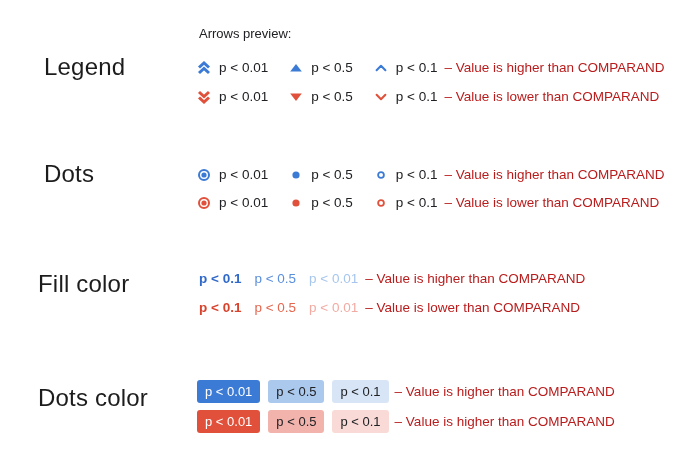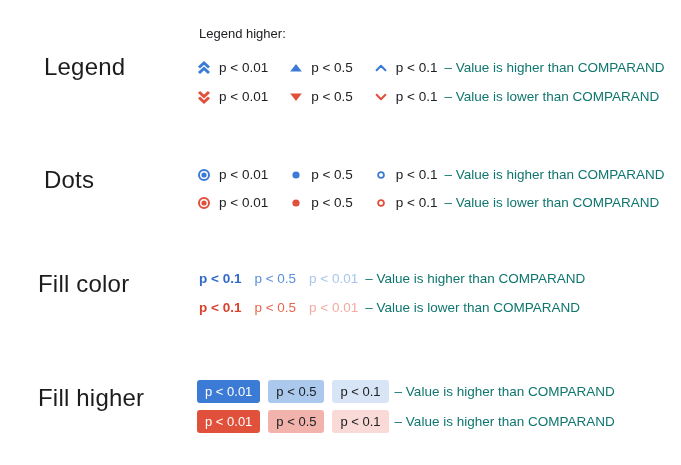--- a/index.html
+++ b/index.html
@@ -14,21 +14,21 @@
   .icon{width:14px;height:14px;display:inline-flex;align-items:center;justify-content:center;}
   .icon svg{display:block;}
   .c-blue{color:#3c7bd5;}
   .c-red{color:#e0503a;}
   .thick{fill:none;stroke:currentColor;stroke-width:3;stroke-linejoin:miter;}
   .thin{fill:none;stroke:currentColor;stroke-width:2;stroke-linecap:round;stroke-linejoin:round;}
   .solid{fill:currentColor;stroke:none;}
   .ring{fill:none;stroke:currentColor;stroke-width:2;}
   .ring-thin{fill:none;stroke:currentColor;stroke-width:1.8;}
   .plabel{font-size:13.5px;color:#202124;}
-  .desc{font-size:13.5px;color:#0f766e;margin-left:7px;}
+  .desc{font-size:13.5px;color:#b91c1c;margin-left:7px;}
   
   .frow .fc{margin-right:13px;font-size:13.5px;}
   .fc-b-strong{color:#3169c9;font-weight:700;}
   .fc-b-med{color:#5a8fdd;}
   .fc-b-light{color:#a6c6ee;}
   .fc-r-strong{color:#d8432e;font-weight:700;}
   .fc-r-med{color:#e5674f;}
   .fc-r-light{color:#f2aba2;}
   
   .brow{height:23px;}
@@ -40,21 +40,21 @@
   .b-red-strong{background:#e0503a;color:#ffffff;}
   .b-red-med{background:#f1b3ac;color:#202124;}
   .b-red-light{background:#f9dad6;color:#202124;}
   .brow .desc{margin-left:6px;}
 </style>
 </head>
 <body>
 
 <div class="canvas">
 
-  <div class="hdr">Legend higher:</div>
+  <div class="hdr">Arrows preview:</div>
 
   <div class="sec-label" style="left:44px;top:55px">Legend</div>
 
   <div class="row" style="top:59px">
     <span class="item">
       <span class="icon c-blue">
         <svg viewBox="0 0 14 14" width="14" height="14">
             <path class="thick" d="M2 6.5 L7 2 L12 6.5"></path>
             <path class="thick" d="M2 12 L7 7.5 L12 12"></path>
           </svg>
@@ -102,21 +102,21 @@
       <span class="icon c-red">
         <svg viewBox="0 0 14 14" width="14" height="14">
             <path class="thin" d="M2.6 4.7 L7 9.3 L11.4 4.7"></path>
           </svg>
       </span>
       <span class="plabel">p &lt; 0.1</span>
     </span>
     <span class="desc">– Value is lower than COMPARAND</span>
   </div>
 
-  <div class="sec-label" style="left:44px;top:168px">Dots</div>
+  <div class="sec-label" style="left:44px;top:162px">Dots</div>
 
   <div class="row" style="top:166px">
     <span class="item">
       <span class="icon c-blue">
         <svg viewBox="0 0 14 14" width="14" height="14">
             <circle class="ring" cx="7" cy="7" r="5"></circle>
             <circle class="solid" cx="7" cy="7" r="2.6"></circle>
           </svg>
       </span>
       <span class="plabel">p &lt; 0.01</span>
@@ -178,21 +178,21 @@
     <span class="desc">– Value is higher than COMPARAND</span>
   </div>
 
   <div class="row frow" style="left:199px;top:299px">
     <span class="fc fc-r-strong">p &lt; 0.1</span>
     <span class="fc fc-r-med">p &lt; 0.5</span>
     <span class="fc fc-r-light" style="margin-right:0">p &lt; 0.01</span>
     <span class="desc">– Value is lower than COMPARAND</span>
   </div>
 
-  <div class="sec-label" style="left:38px;top:386px">Fill higher</div>
+  <div class="sec-label" style="left:38px;top:386px">Dots color</div>
 
   <div class="row brow" style="top:380px">
     <span class="badge b-blue-strong">p &lt; 0.01</span>
     <span class="badge b-blue-med">p &lt; 0.5</span>
     <span class="badge b-blue-light" style="margin-right:0">p &lt; 0.1</span>
     <span class="desc">– Value is higher than COMPARAND</span>
   </div>
 
   <div class="row brow" style="top:410px">
     <span class="badge b-red-strong">p &lt; 0.01</span>

